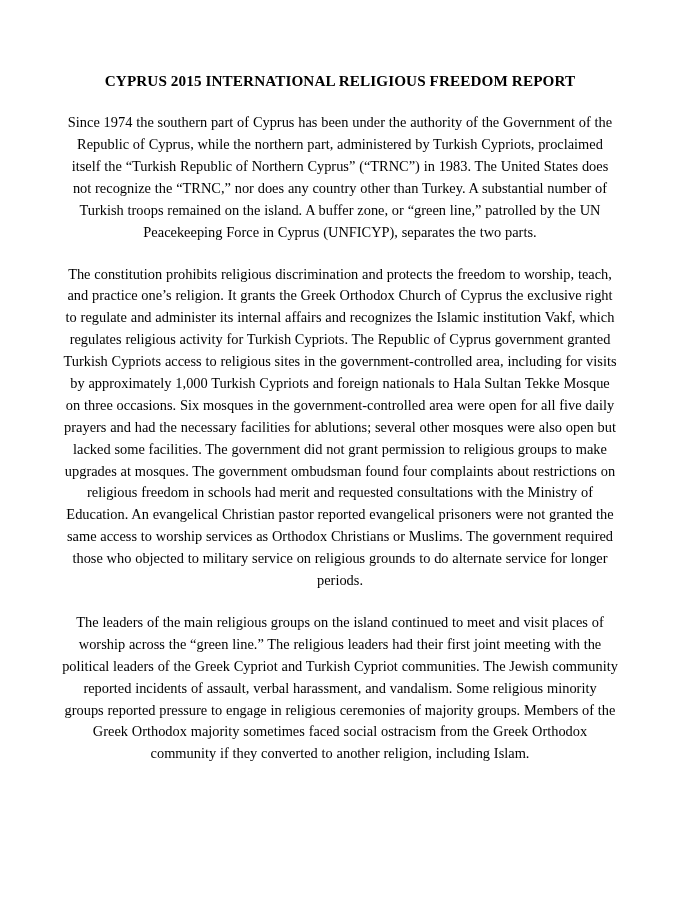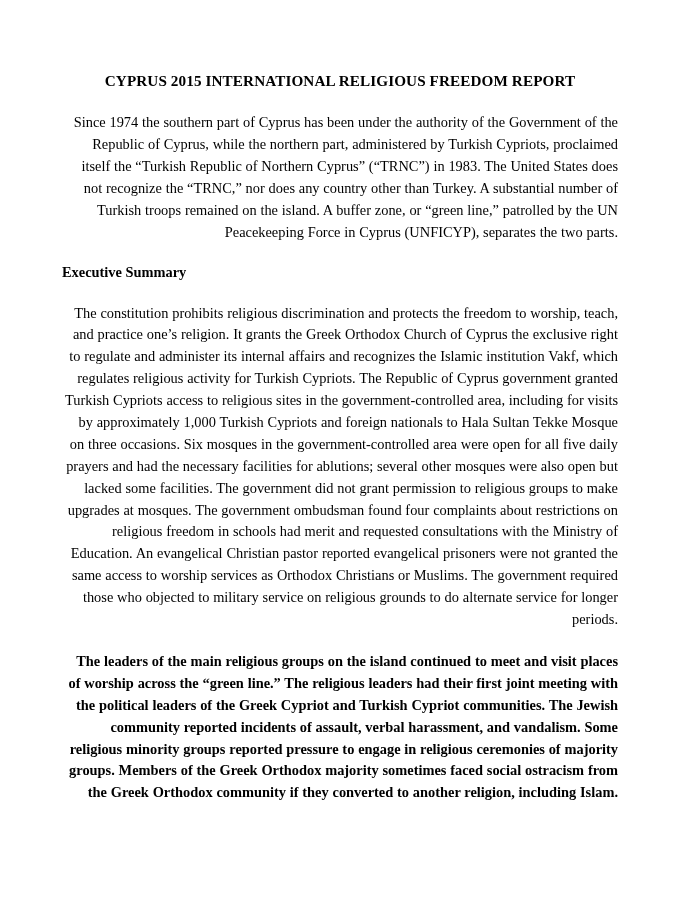--- a/index.html
+++ b/index.html
@@ -38,39 +38,37 @@
   }
   .sub-heading {
     font-size: 14.4px;
     font-weight: bold;
     text-align: left;
     margin: 0 0 22px 0;
   }
   p.body-text {
     font-size: 14.4px;
     line-height: 1.52;
-    text-align: right;
+    text-align: center;
     margin: 0 0 20px 0;
     hyphens: none;
     word-spacing: 0.2px;
   }
   p.body-text:last-child {
     margin-bottom: 16px;
-    font-weight: bold;
   }
 </style>
 </head>
 <body>
 
 <div class="page">
 
   <h1 class="doc-title">CYPRUS 2015 INTERNATIONAL RELIGIOUS FREEDOM REPORT</h1>
 
   <p class="body-text">Since 1974 the southern part of Cyprus has been under the authority of the Government of the Republic of Cyprus, while the northern part, administered by Turkish Cypriots, proclaimed itself the “Turkish Republic of Northern Cyprus” (“TRNC”) in 1983.  The United States does not recognize the “TRNC,” nor does any country other than Turkey.  A substantial number of Turkish troops remained on the island.  A buffer zone, or “green line,” patrolled by the UN Peacekeeping Force in Cyprus (UNFICYP), separates the two parts.</p>
 
 
-  <h3 class="sub-heading">Executive Summary</h3>
 
   <p class="body-text">The constitution prohibits religious discrimination and protects the freedom to worship, teach, and practice one’s religion.  It grants the Greek Orthodox Church of Cyprus the exclusive right to regulate and administer its internal affairs and recognizes the Islamic institution Vakf, which regulates religious activity for Turkish Cypriots.  The Republic of Cyprus government granted Turkish Cypriots access to religious sites in the government-controlled area, including for visits by approximately 1,000 Turkish Cypriots and foreign nationals to Hala Sultan Tekke Mosque on three occasions.  Six mosques in the government-controlled area were open for all five daily prayers and had the necessary facilities for ablutions; several other mosques were also open but lacked some facilities.  The government did not grant permission to religious groups to make upgrades at mosques.  The government ombudsman found four complaints about restrictions on religious freedom in schools had merit and requested consultations with the Ministry of Education.  An evangelical Christian pastor reported evangelical prisoners were not granted the same access to worship services as Orthodox Christians or Muslims.  The government required those who objected to military service on religious grounds to do alternate service for longer periods.</p>
 
   <p class="body-text">The leaders of the main religious groups on the island continued to meet and visit places of worship across the “green line.”  The religious leaders had their first joint meeting with the political leaders of the Greek Cypriot and Turkish Cypriot communities.  The Jewish community reported incidents of assault, verbal harassment, and vandalism.  Some religious minority groups reported pressure to engage in religious ceremonies of majority groups.  Members of the Greek Orthodox majority sometimes faced social ostracism from the Greek Orthodox community if they converted to another religion, including Islam.</p>
 
 </div>
 
 </body></html>

